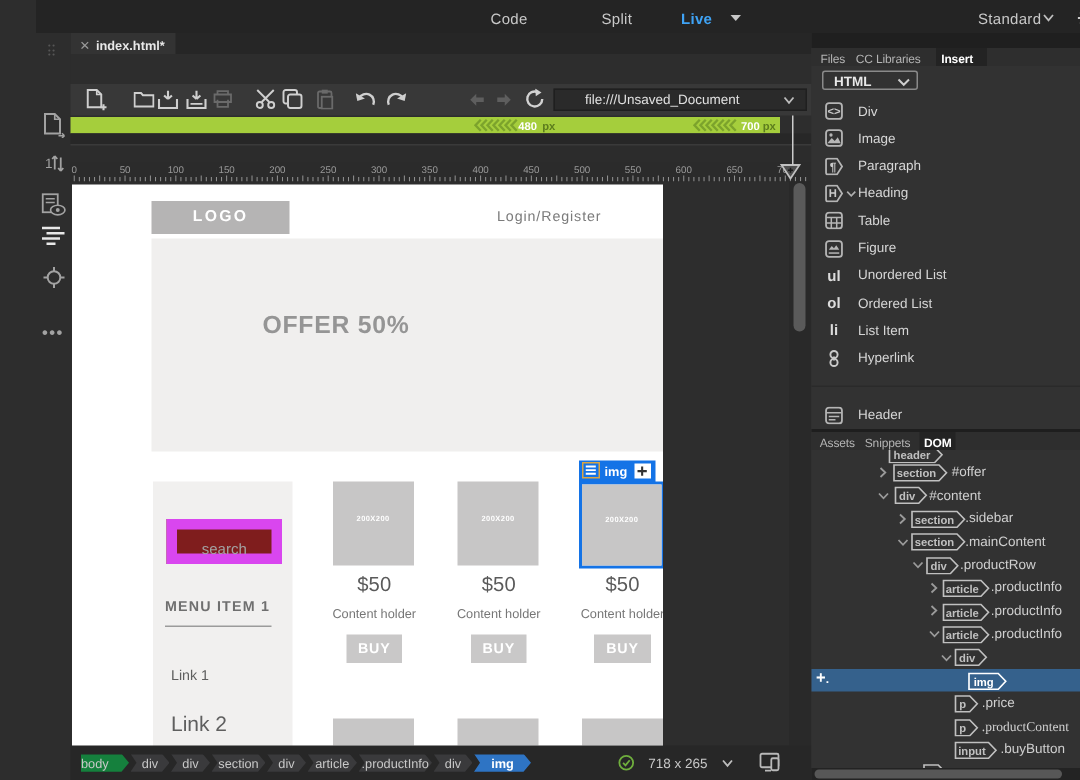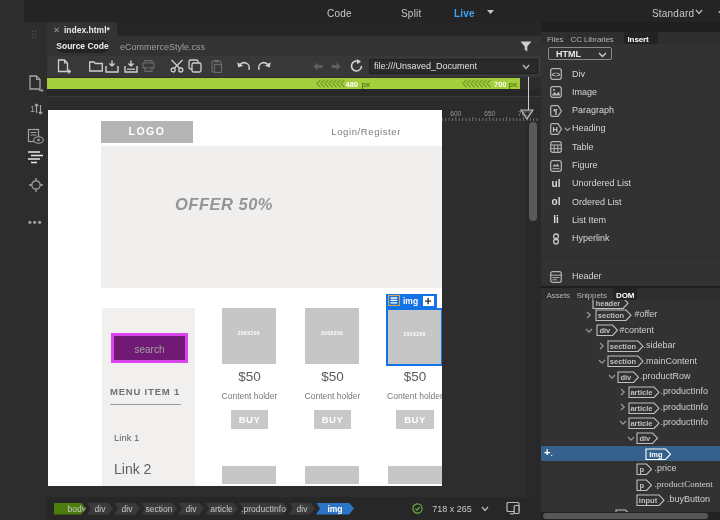--- a/index.html
+++ b/index.html
@@ -10,21 +10,21 @@
 #topbar { left:0; top:0; width:720px; height:22px; background:#242424; }
 #topbar .t { position:absolute; top:8px; font-size:10px; color:#c8c8c8; letter-spacing:0.2px; }
 #leftbar { left:0; top:22px; width:23px; height:498px; background:#2d2d2d; }
 #tabstrip { left:23px; top:22px; width:494px; height:14px; background:#262626; }
 #tab1 { left:23px; top:22px; width:70px; height:14px; background:#333333; color:#e8e8e8; font-size:8.5px; font-weight:bold; }
 #srcrow { left:23px; top:36px; width:494px; height:20px; background:#333333; }
 #toolrow { left:23px; top:56px; width:494px; height:21px; background:#383838; }
 #greenbar { left:23px; top:78px; width:473px; height:11px; background:#a5ce3c; }
 #gaprow { left:23px; top:89px; width:494px; height:19px; background:#2c2c2c; }
 #ruler { left:23px; top:108px; width:494px; height:13px; background:#2b2b2b; }
-#canvas { left:24px; top:110px; width:394px; height:376px; background:#ffffff; overflow:hidden; }
+#canvas { left:24px; top:123px; width:394px; height:376px; background:#ffffff; overflow:hidden; }
 #canvasright { left:502px; top:121px; width:15px; height:376px; background:#292929; }
 #statusbar { left:23px; top:497px; width:494px; height:23px; background:#272727; }
 #rpanel { left:517px; top:22px; width:203px; height:498px; background:#323232; }
 svg { display:block; }
 </style>
 </head>
 <body>
 <div class="app">
 <div class="abs" id="topbar">
 <span class="t" style="left:303px;">Code</span>
@@ -71,27 +71,20 @@
         <circle cx="8" cy="8" r="4.2" fill="none" stroke="#a2a2a2" stroke-width="1.3"></circle>
         <path d="M8 1 V4 M8 12 V15 M1 8 H4 M12 8 H15" stroke="#a2a2a2" stroke-width="1.3"></path>
       </svg>
       <div class="abs" style="left:4px;top:216px;color:#a2a2a2;font-size:11px;font-weight:bold;letter-spacing:1px;">•••</div>
     </div>
 <div class="abs" id="tabstrip"></div>
 <div class="abs" id="tab1">
       <span style="position:absolute;left:6px;top:3px;color:#9a9a9a;font-weight:normal;">✕</span>
       <span style="position:absolute;left:17px;top:3px;">index.html*</span>
     </div>
-<div class="abs" id="srcrow">
-      <span class="abs" style="left:9px;top:4px;width:53px;height:13px;background:#242424;border-radius:7px;color:#efefef;font-size:8.5px;font-weight:bold;text-align:center;line-height:13px;">Source Code</span>
-      <span class="abs" style="left:73px;top:6px;color:#9f9f9f;font-size:9px;">eCommerceStyle.css</span>
-      <svg class="abs" style="left:473px;top:5px;" width="12" height="11">
-        <path d="M0.5 0.5 L11.5 0.5 L7.3 5.5 L7.3 10.5 L4.7 8.8 L4.7 5.5 Z" fill="#cfcfcf"></path>
-      </svg>
-    </div>
 <div class="abs" id="toolrow">
       <svg class="abs" style="left:10px;top:3px;" width="15" height="15" viewBox="0 0 15 15">
         <path d="M1.5 1 L7.5 1 L10.5 4 L10.5 12.5 L1.5 12.5 Z" fill="none" stroke="#cfcfcf" stroke-width="1.3"></path>
         <path d="M7.5 1 L7.5 4 L10.5 4" fill="none" stroke="#cfcfcf" stroke-width="1.1"></path>
         <path d="M12 10.5 L12 14.5 M10 12.5 L14 12.5" stroke="#cfcfcf" stroke-width="1.4"></path>
       </svg>
       <svg class="abs" style="left:42px;top:5px;" width="14" height="11" viewBox="0 0 14 11">
         <path d="M0.7 1 L5 1 L6.3 2.5 L13.3 2.5 L13.3 10 L0.7 10 Z" fill="none" stroke="#cfcfcf" stroke-width="1.3"></path>
       </svg>
       <svg class="abs" style="left:58px;top:4px;" width="14" height="13" viewBox="0 0 14 13">
@@ -131,21 +124,21 @@
       <svg class="abs" style="left:266px;top:6px;" width="10" height="9" viewBox="0 0 10 9">
         <path d="M4.5 0.5 L0.5 4.5 L4.5 8.5 L4.5 6 L9.5 6 L9.5 3 L4.5 3 Z" fill="#5e5e5e"></path>
       </svg>
       <svg class="abs" style="left:284px;top:6px;" width="10" height="9" viewBox="0 0 10 9">
         <path d="M5.5 0.5 L9.5 4.5 L5.5 8.5 L5.5 6 L0.5 6 L0.5 3 L5.5 3 Z" fill="#5e5e5e"></path>
       </svg>
       <svg class="abs" style="left:303px;top:3px;" width="13" height="14" viewBox="0 0 13 14">
         <path d="M11.5 7 A5 5 0 1 1 8.5 2.4" fill="none" stroke="#d2d2d2" stroke-width="1.6"></path>
         <path d="M6.8 0 L11 2.6 L7.2 5.2 Z" fill="#d2d2d2"></path>
       </svg>
-      <span class="abs" style="left:322px;top:3px;width:169px;height:15px;background:#2a2a2a;border:1px solid #1f1f1f;color:#e0e0e0;font-size:9px;line-height:13px;padding-left:4px;">file:///Unsaved_Document</span>
+      <span class="abs" style="left:322px;top:3px;width:169px;height:15px;background:#2a2a2a;border:1px solid #1f1f1f;color:#e0e0e0;font-size:9px;line-height:13px;padding-left:20px;">file:///Unsaved_Document</span>
       <svg class="abs" style="left:475px;top:8px;" width="8" height="6">
         <path d="M1 1 L4 4.5 L7 1" fill="none" stroke="#bdbdbd" stroke-width="1.2"></path>
       </svg>
     </div>
 <div class="abs" id="greenbar">
       <svg class="abs" style="left:0;top:0;" width="473" height="11">
         <path d="M273.5 1.8 L270.0 5.5 L273.5 9.2 M277.5 1.8 L274.0 5.5 L277.5 9.2 M281.5 1.8 L278.0 5.5 L281.5 9.2 M285.5 1.8 L282.0 5.5 L285.5 9.2 M289.5 1.8 L286.0 5.5 L289.5 9.2 M293.5 1.8 L290.0 5.5 L293.5 9.2 M297.5 1.8 L294.0 5.5 L297.5 9.2" stroke="#7ca32c" stroke-width="1.6" fill="none"></path>
         <path d="M419.5 1.8 L416.0 5.5 L419.5 9.2 M423.5 1.8 L420.0 5.5 L423.5 9.2 M427.5 1.8 L424.0 5.5 L427.5 9.2 M431.5 1.8 L428.0 5.5 L431.5 9.2 M435.5 1.8 L432.0 5.5 L435.5 9.2 M439.5 1.8 L436.0 5.5 L439.5 9.2 M443.5 1.8 L440.0 5.5 L443.5 9.2" stroke="#7ca32c" stroke-width="1.6" fill="none"></path>
         <text x="298.5" y="8.5" font-size="7.5" font-weight="bold" fill="#ffffff" font-family="Liberation Sans, sans-serif">480</text>
         <text x="314.5" y="8.5" font-size="7.5" font-weight="bold" fill="#5c7d1e" font-family="Liberation Sans, sans-serif">px</text>
@@ -180,23 +173,23 @@
       <svg class="abs" style="left:473px;top:1px;" width="14" height="11">
         <path d="M1 1 L13 1 L7 10 Z" fill="#4f4f4f" stroke="#c0c0c0" stroke-width="1.2"></path>
         <path d="M7 2.8 L7 6.2 M5.3 4.5 L8.7 4.5" stroke="#1a1a1a" stroke-width="1"></path>
       </svg>
     </div>
 <div class="abs" id="canvas">
       <div class="abs" style="left:53px;top:11px;width:92px;height:21.5px;background:#b5b4b4;color:#fff;font-weight:bold;font-size:10.5px;letter-spacing:1.5px;text-align:center;line-height:21.5px;">LOGO</div>
       <div class="abs" style="left:219px;top:15.5px;width:134px;text-align:right;color:#7b7b7b;font-size:9.5px;letter-spacing:0.6px;">Login/Register</div>
       <div class="abs" style="left:340px;top:15.5px;width:78px;text-align:right;color:#7b7b7b;font-size:9.5px;letter-spacing:0.6px;">Cart</div>
       <div class="abs" style="left:53px;top:36px;width:365px;height:142px;background:#f0efee;"></div>
-      <div class="abs" style="left:127px;top:85px;color:#959595;font-size:16.5px;font-weight:bold;letter-spacing:0.5px;font-style:italic;">OFFER 50%</div>
+      <div class="abs" style="left:127px;top:85px;color:#959595;font-size:16.5px;font-weight:bold;letter-spacing:0.5px;">OFFER 50%</div>
       <div class="abs" style="left:54px;top:198px;width:93px;height:178px;background:#f1f0ef;"></div>
-      <div class="abs" style="left:63px;top:223px;width:77px;height:30px;background:#701a75;border:3px solid #d946ef;color:#a3a3a3;font-size:10px;text-align:center;line-height:28px;">search</div>
+      <div class="abs" style="left:63px;top:223px;width:77px;height:30px;background:#7f1d1d;border:7px solid #d946ef;color:#a3a3a3;font-size:10px;text-align:center;line-height:28px;">search</div>
       <div class="abs" style="left:62px;top:275.5px;color:#6f6f6f;font-size:9.5px;font-weight:bold;letter-spacing:0.8px;">MENU ITEM 1</div>
       <div class="abs" style="left:62px;top:294px;width:71px;height:1px;background:#9b9b9b;"></div>
       <div class="abs" style="left:66px;top:322px;color:#5f5f5f;font-size:9.5px;">Link 1</div>
       <div class="abs" style="left:66px;top:350.5px;color:#5f5f5f;font-size:14px;">Link 2</div>
       <div class="abs" style="left:173.8px;top:198.4px;width:53.9px;height:55.6px;background:#c7c6c6;color:#fff;font-size:5px;font-weight:bold;text-align:center;letter-spacing:0.3px;">
         <span style="position:absolute;left:0;right:0;top:22px;">200X200</span>
       </div>
       <div class="abs" style="left:257.1px;top:198.4px;width:53.9px;height:55.6px;background:#c7c6c6;color:#fff;font-size:5px;font-weight:bold;text-align:center;letter-spacing:0.3px;">
         <span style="position:absolute;left:0;right:0;top:22px;">200X200</span>
       </div>
@@ -226,21 +219,21 @@
       <div class="abs" style="left:327px;top:280.5px;width:80px;text-align:center;color:#767676;font-size:8.5px;">Content holder</div>
       <div class="abs" style="left:348.1px;top:300px;width:37.8px;height:19px;background:#c9c8c8;color:#fff;font-weight:bold;font-size:9.5px;text-align:center;line-height:19px;letter-spacing:0.5px;">BUY</div>
       <div class="abs" style="left:173.8px;top:355.7px;width:53.9px;height:18.5px;background:#c7c6c6;"></div>
       <div class="abs" style="left:257.1px;top:355.7px;width:53.9px;height:18.5px;background:#c7c6c6;"></div>
       <div class="abs" style="left:340.2px;top:355.7px;width:53.9px;height:18.5px;background:#c7c6c6;"></div>
     </div>
 <div class="abs" id="canvasright">
       <div style="position:absolute;left:3px;top:1px;width:8px;height:99px;background:#5a5a5a;border-radius:4px;"></div>
     </div>
 <div class="abs" id="statusbar">
-      <div class="abs" style="left:7px;top:5.5px;width:32px;height:12px;background:#4d7c0f;clip-path:polygon(0 0, calc(100% - 5px) 0, 100% 50%, calc(100% - 5px) 100%, 0 100%);color:#c9c9c9;font-size:8.5px;font-weight:normal;text-align:right;line-height:12px;">body</div>
+      <div class="abs" style="left:7px;top:5.5px;width:32px;height:12px;background:#15803d;clip-path:polygon(0 0, calc(100% - 5px) 0, 100% 50%, calc(100% - 5px) 100%, 0 100%);color:#c9c9c9;font-size:8.5px;font-weight:normal;text-align:left;line-height:12px;">body</div>
       <div class="abs" style="left:40px;top:5.5px;width:26px;height:12px;background:#3a3a3c;clip-path:polygon(0 0, calc(100% - 5px) 0, 100% 50%, calc(100% - 5px) 100%, 0 100%, 4px 50%);color:#c9c9c9;font-size:8.5px;font-weight:normal;text-align:center;line-height:12px;">div</div>
       <div class="abs" style="left:67px;top:5.5px;width:26px;height:12px;background:#3a3a3c;clip-path:polygon(0 0, calc(100% - 5px) 0, 100% 50%, calc(100% - 5px) 100%, 0 100%, 4px 50%);color:#c9c9c9;font-size:8.5px;font-weight:normal;text-align:center;line-height:12px;">div</div>
       <div class="abs" style="left:94px;top:5.5px;width:36px;height:12px;background:#3a3a3c;clip-path:polygon(0 0, calc(100% - 5px) 0, 100% 50%, calc(100% - 5px) 100%, 0 100%, 4px 50%);color:#c9c9c9;font-size:8.5px;font-weight:normal;text-align:center;line-height:12px;">section</div>
       <div class="abs" style="left:131px;top:5.5px;width:26px;height:12px;background:#3a3a3c;clip-path:polygon(0 0, calc(100% - 5px) 0, 100% 50%, calc(100% - 5px) 100%, 0 100%, 4px 50%);color:#c9c9c9;font-size:8.5px;font-weight:normal;text-align:center;line-height:12px;">div</div>
       <div class="abs" style="left:158px;top:5.5px;width:33px;height:12px;background:#3a3a3c;clip-path:polygon(0 0, calc(100% - 5px) 0, 100% 50%, calc(100% - 5px) 100%, 0 100%, 4px 50%);color:#c9c9c9;font-size:8.5px;font-weight:normal;text-align:center;line-height:12px;">article</div>
       <div class="abs" style="left:192px;top:5.5px;width:49px;height:12px;background:#3a3a3c;clip-path:polygon(0 0, calc(100% - 5px) 0, 100% 50%, calc(100% - 5px) 100%, 0 100%, 4px 50%);color:#c9c9c9;font-size:8.5px;font-weight:normal;text-align:center;line-height:12px;">.productInfo</div>
       <div class="abs" style="left:242px;top:5.5px;width:26px;height:12px;background:#3a3a3c;clip-path:polygon(0 0, calc(100% - 5px) 0, 100% 50%, calc(100% - 5px) 100%, 0 100%, 4px 50%);color:#c9c9c9;font-size:8.5px;font-weight:normal;text-align:center;line-height:12px;">div</div>
       <div class="abs" style="left:269px;top:5.5px;width:38px;height:12px;background:#2e74c4;clip-path:polygon(0 0, calc(100% - 5px) 0, 100% 50%, calc(100% - 5px) 100%, 0 100%, 4px 50%);color:#ffffff;font-size:8.5px;font-weight:bold;text-align:center;line-height:12px;">img</div>
       <svg class="abs" style="left:365px;top:6px;" width="11" height="11">
         <circle cx="5.5" cy="5.5" r="4.6" fill="none" stroke="#6fae3d" stroke-width="1.2"></circle>

